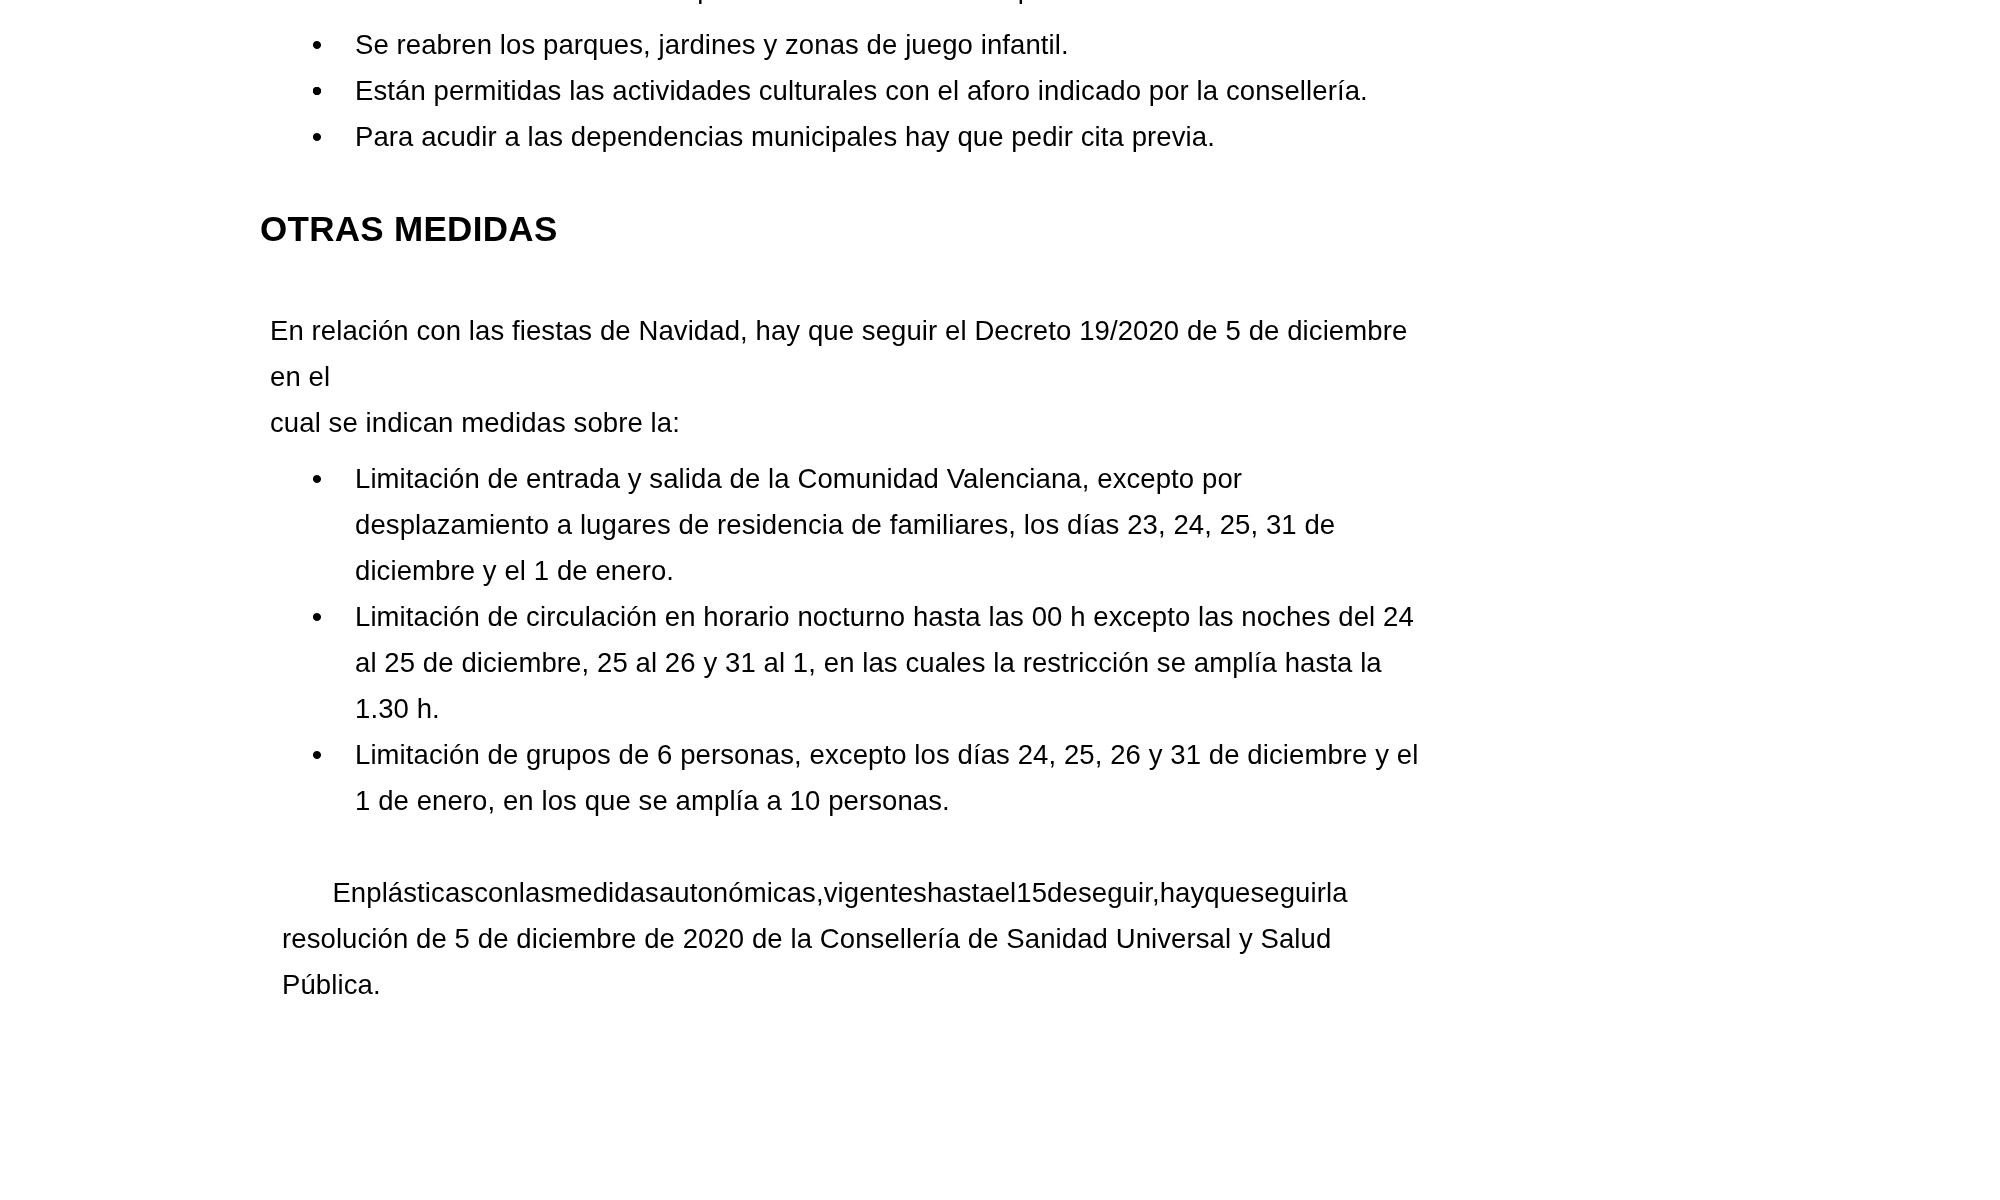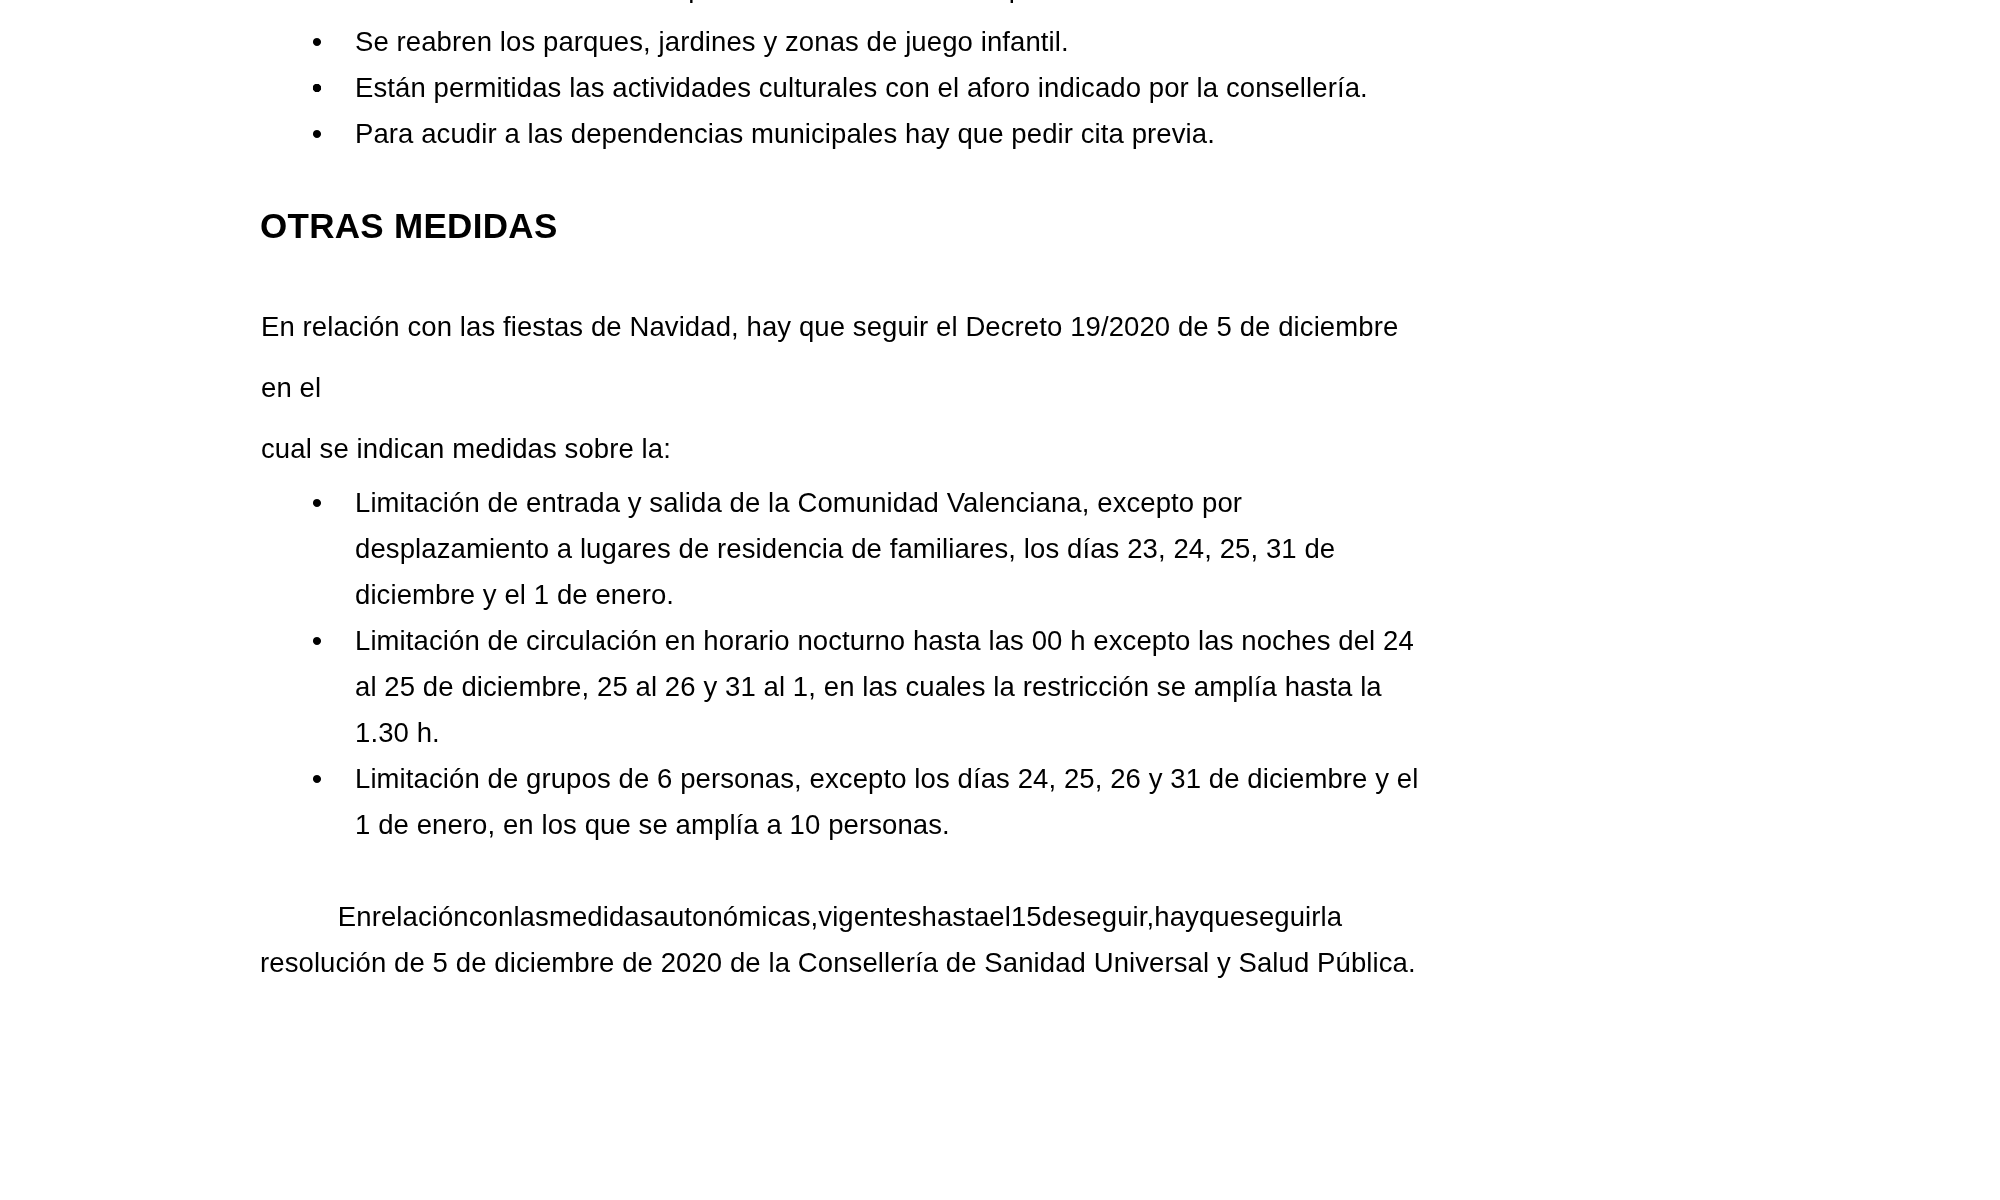--- a/index.html
+++ b/index.html
@@ -23,24 +23,24 @@
   }
   
   .doc-body {
     position: absolute;
     left: 260px;
     top: -44px;          
     width: 1160px;
   }
   .para {
     font-size: 27.5px;
-    line-height: 61px;
+    line-height: 46px;
     text-align: justify;
     text-justify: inter-word;
-    margin: 1px;
+    margin: 10px;
     letter-spacing: 0.1px;
   }
   .para.flow {
     text-align: left;
   }
   .heading {
     font-size: 35px;
     line-height: 46px;
     font-weight: bold;
     margin: 0;
@@ -75,20 +75,21 @@
   
   .jline {
     display: flex;
     justify-content: center;
     font-size: 27.5px;
     line-height: 46px;
     letter-spacing: 0.1px;
   }
   .jline.natural {
     display: block;
+    margin-left: 22px;
   }
 </style>
 </head>
 <body>
 
 <div class="page">
   <div class="doc-body">
 
     <div class="para">la instalación de terrazas en la vía pública durante el horario permitido.</div>
 
@@ -138,21 +139,21 @@
         <span class="bullet-dot">•</span>
         <span>Limitación de grupos de 6 personas, excepto los días 24, 25, 26 y 31 de diciembre y el 1 de enero, en los que se amplía a 10 personas.</span>
       </li>
     </ul>
 
     <div class="spacer-line"></div>
 
     <div>
       <div class="jline">
         <span>En</span>
-        <span>relación</span>
+        <span>plásticas</span>
         <span>con</span>
         <span>las</span>
         <span>medidas</span>
         <span>autonómicas,</span>
         <span>vigentes</span>
         <span>hasta</span>
         <span>el</span>
         <span>15</span>
         <span>de</span>
         <span>seguir,</span>

